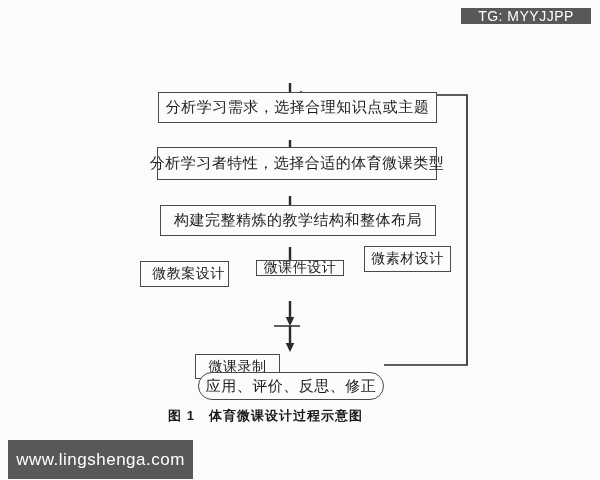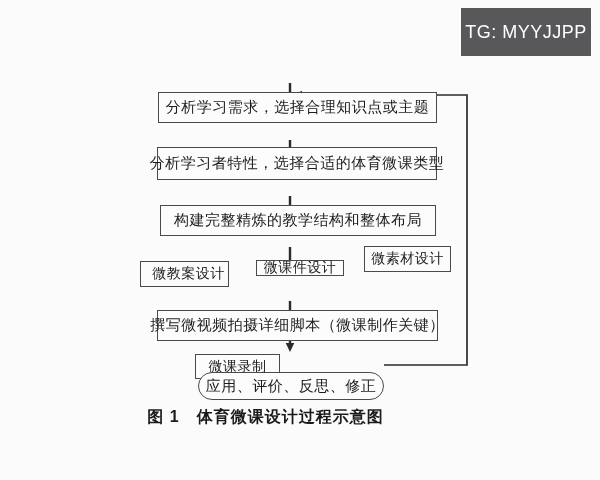--- a/index.html
+++ b/index.html
@@ -41,39 +41,39 @@
   .node-courseware   { left: 256px; top: 220px; width:  88px; height: 16px; }
   .node-material     { left: 364px; top: 206px; width:  87px; height: 26px; }
   .node-script       { left: 157px; top: 270px; width: 281px; height: 31px; }
   .node-recording    { left: 195px; top: 314px; width:  85px; height: 25px; text-align: center; }
   .node-editing      { left: 300px; top: 312px; width: 106px; height: 27px; }
   .node-apply        { left: 198px; top: 332px; width: 186px; height: 28px; border-radius: 14px; }
   .figure-caption {
     position: absolute;
     left: 100px; top: 407px; width: 331px;
     text-align: center;
-    font-size: 16px;
+    font-size: 13px;
     font-weight: bold;
     color: #1a1a1a;
     letter-spacing: 1px;
     font-family: "Liberation Sans", "DejaVu Sans", sans-serif;
   }
   .watermark {
     position: absolute;
     background: #58585a;
     color: #ffffff;
     display: flex;
     align-items: center;
     justify-content: center;
     font-family: "Liberation Sans", "DejaVu Sans", sans-serif;
     letter-spacing: 0.5px;
   }
   .watermark-tg {
-    left: 461px; top: 8px; width: 130px; height: 48px;
-    font-size: 18px;
+    left: 461px; top: 8px; width: 130px; height: 16px;
+    font-size: 14px;
   }
   .watermark-site {
     left: 8px; top: 440px; width: 185px; height: 39px;
     font-size: 17px;
   }
 </style>
 </head>
 <body>
 
 <div id="stage">
@@ -104,21 +104,21 @@
       <polygon points="293,95 302,90.7 302,99.3"></polygon>
     </g>
   </svg>
 
   <div class="flow-node node-step1">分析学习需求，选择合理知识点或主题</div>
   <div class="flow-node node-step2">分析学习者特性，选择合适的体育微课类型</div>
   <div class="flow-node node-step3">构建完整精炼的教学结构和整体布局</div>
   <div class="flow-node small node-lessonplan">微教案设计</div>
   <div class="flow-node small node-courseware">微课件设计</div>
   <div class="flow-node small node-material">微素材设计</div>
-  <div class="flow-node node-script">撰写微视频拍摄详细脚本（微课制作关键）</div>
   <div class="flow-node small node-recording">微课录制</div>
   <div class="flow-node node-apply">应用、评价、反思、修正</div>
 
   <div class="figure-caption">图 1　体育微课设计过程示意图</div>
 
   <div class="watermark watermark-tg">TG: MYYJJPP</div>
+  <div class="watermark watermark-site">www.lingshenga.com</div>
 
 </div>
 
 </body></html>

